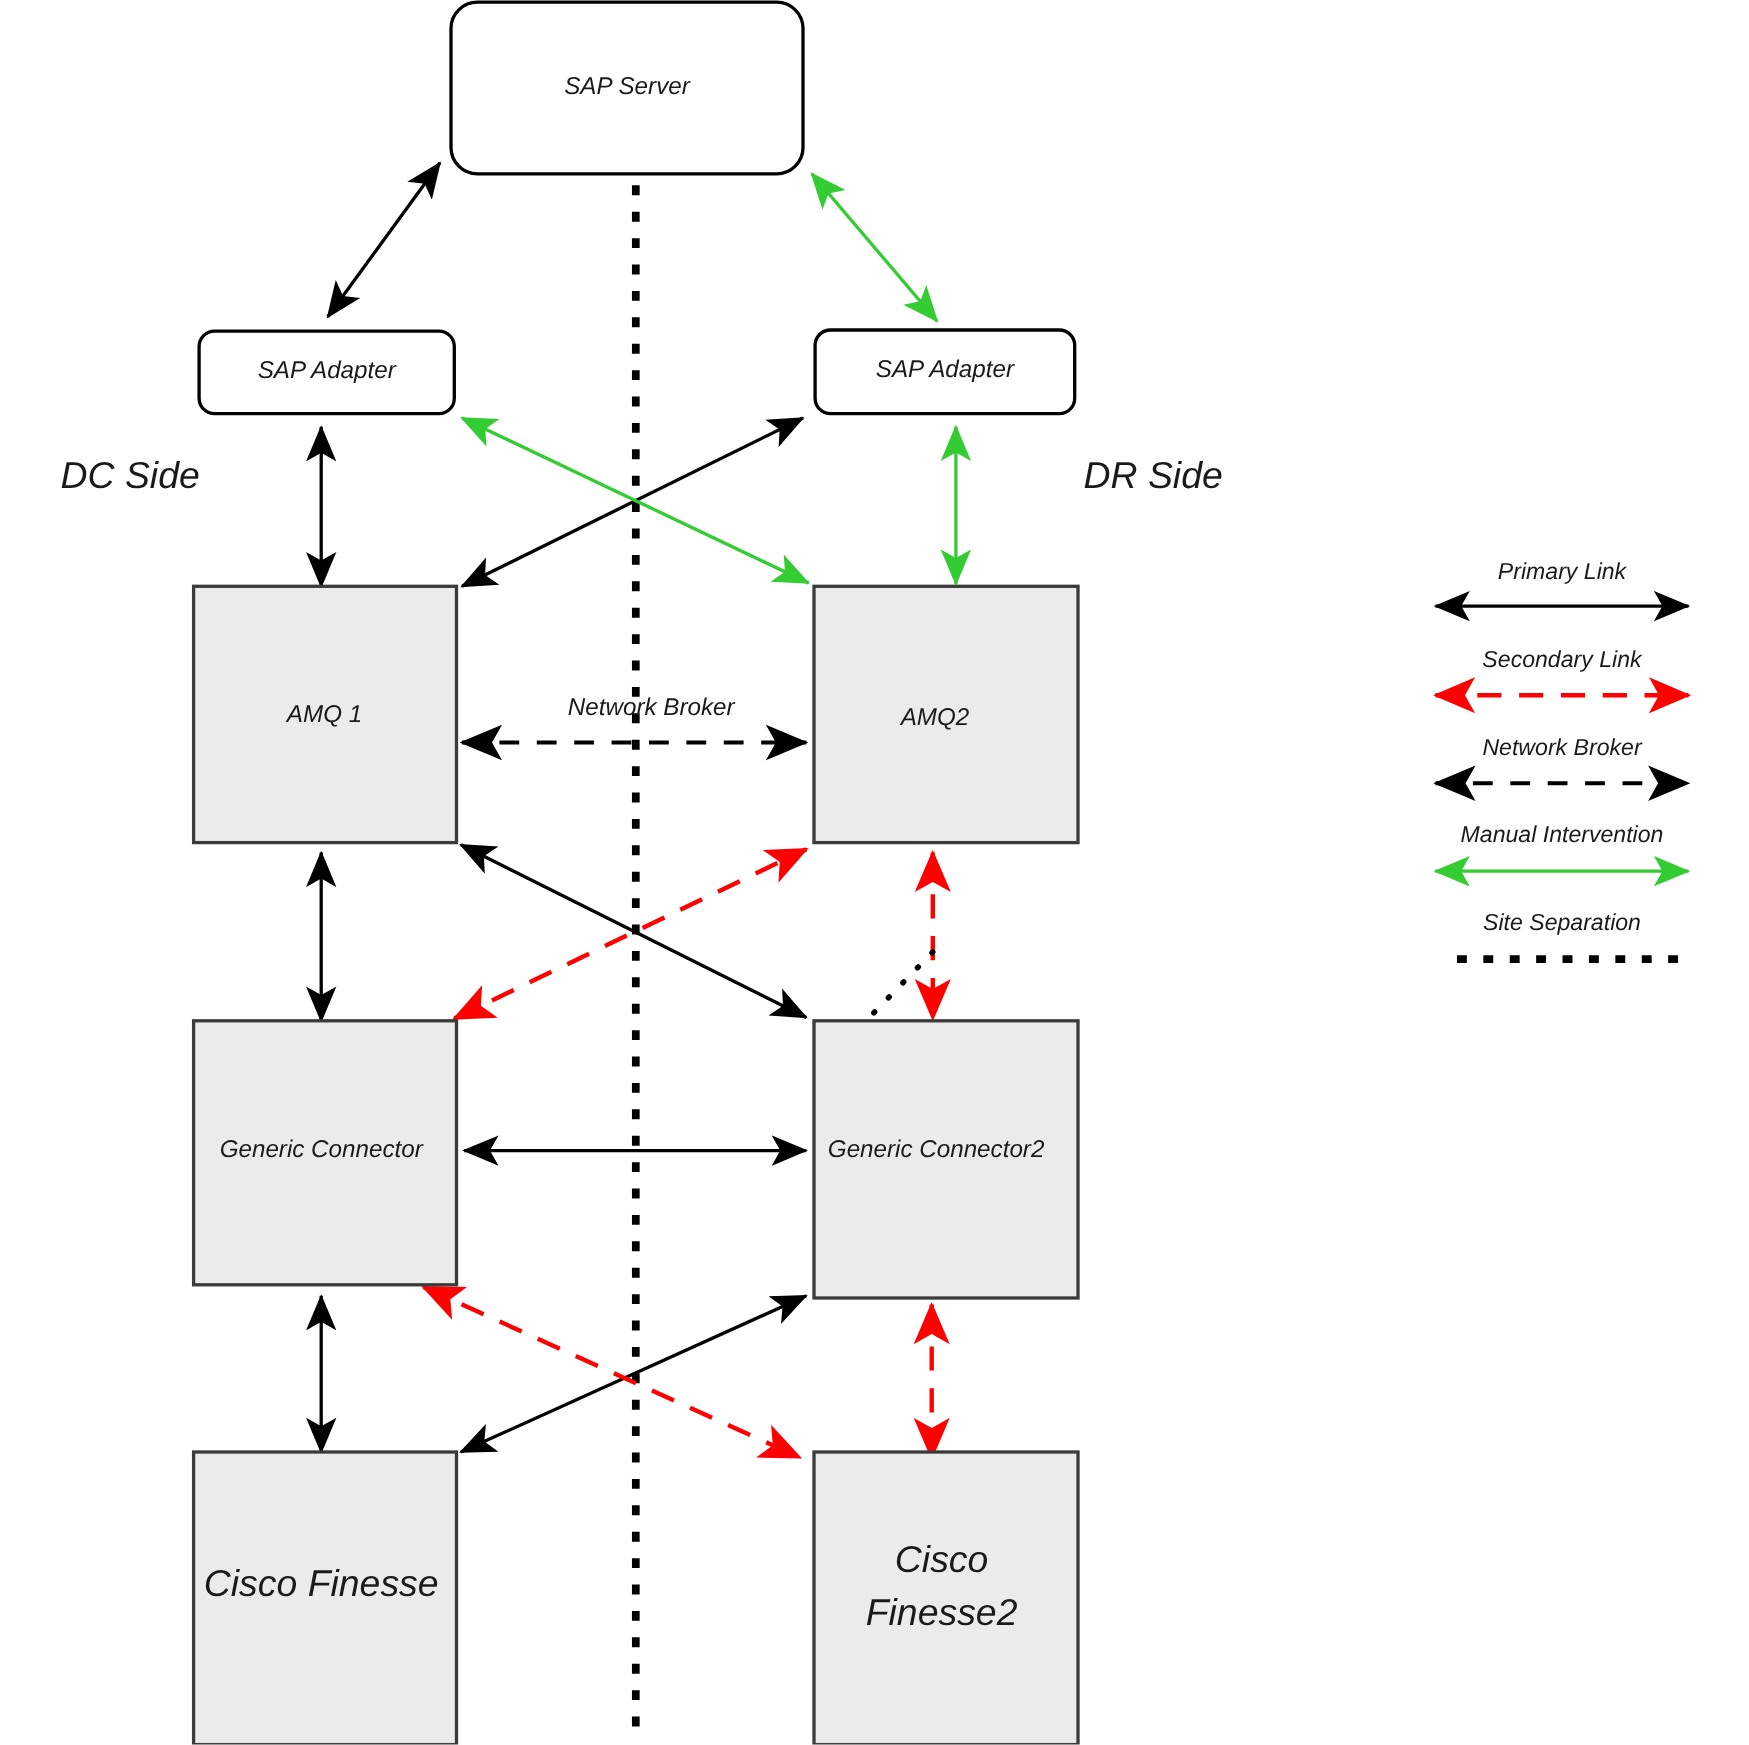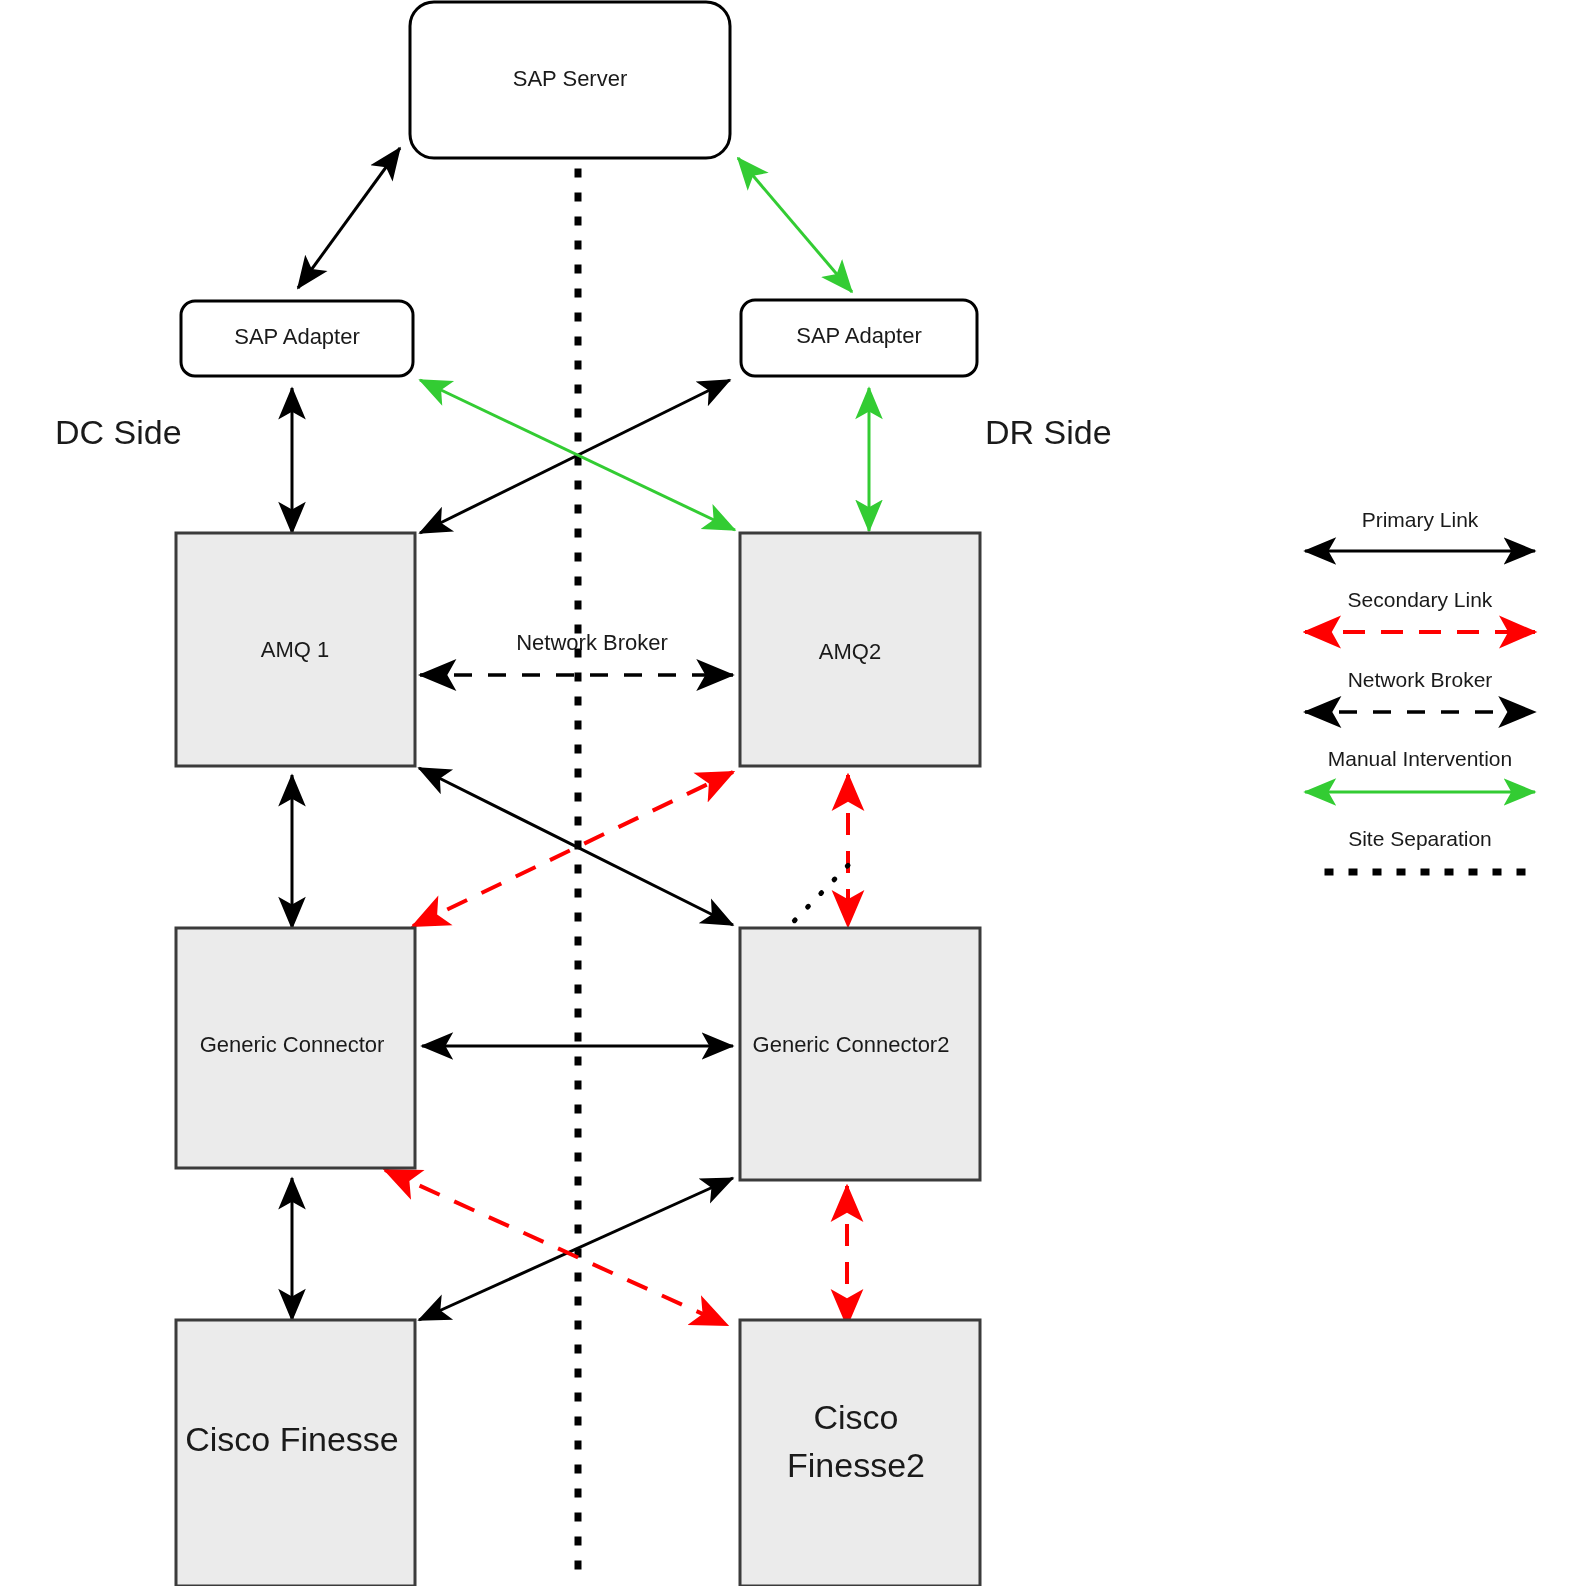--- a/index.html
+++ b/index.html
@@ -10,20 +10,21 @@
   body {
     width: 1590px;
     height: 1586px;
     font-family: "Liberation Sans", sans-serif;
     overflow: hidden;
   }
   #diagram-root {
     position: relative;
     width: 1325px;
     height: 1586px;
+    font-style: italic;
   }
   svg#diagram {
     display: block;
     width: 1590px;
     height: 1586px;
   }
   .node-rounded {
     fill: #ffffff;
     stroke: #000000;
     stroke-width: 3;

